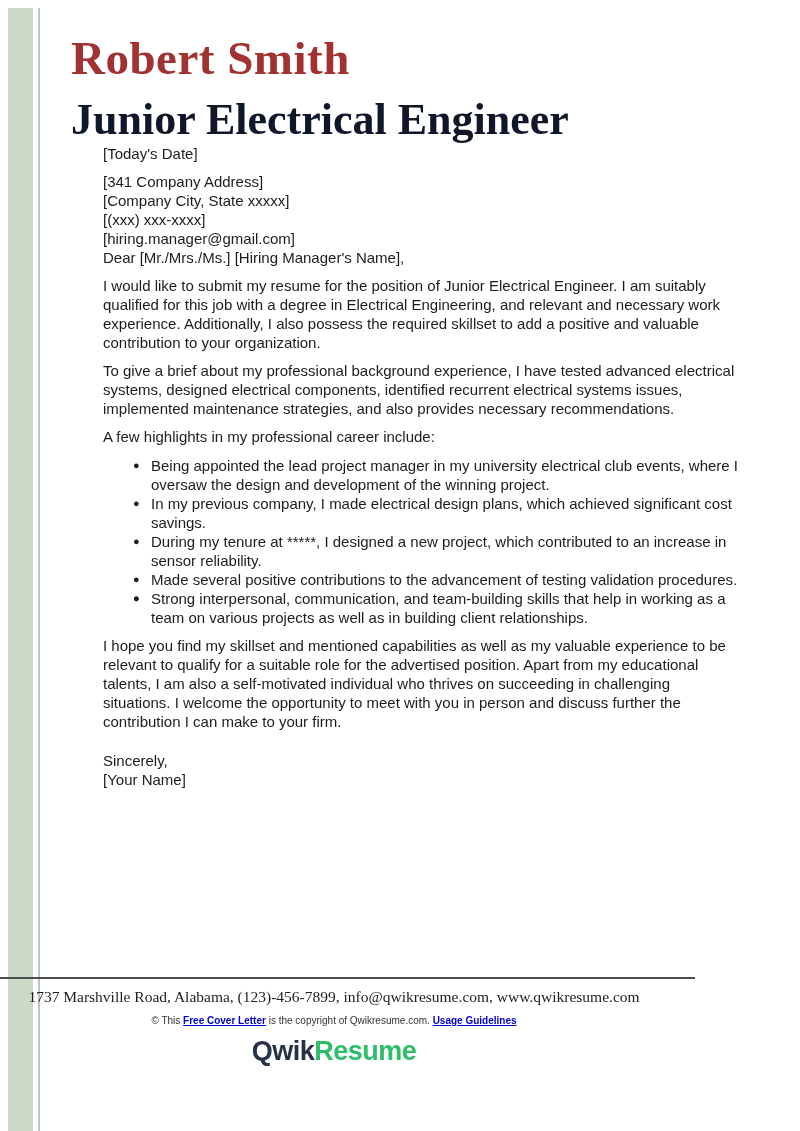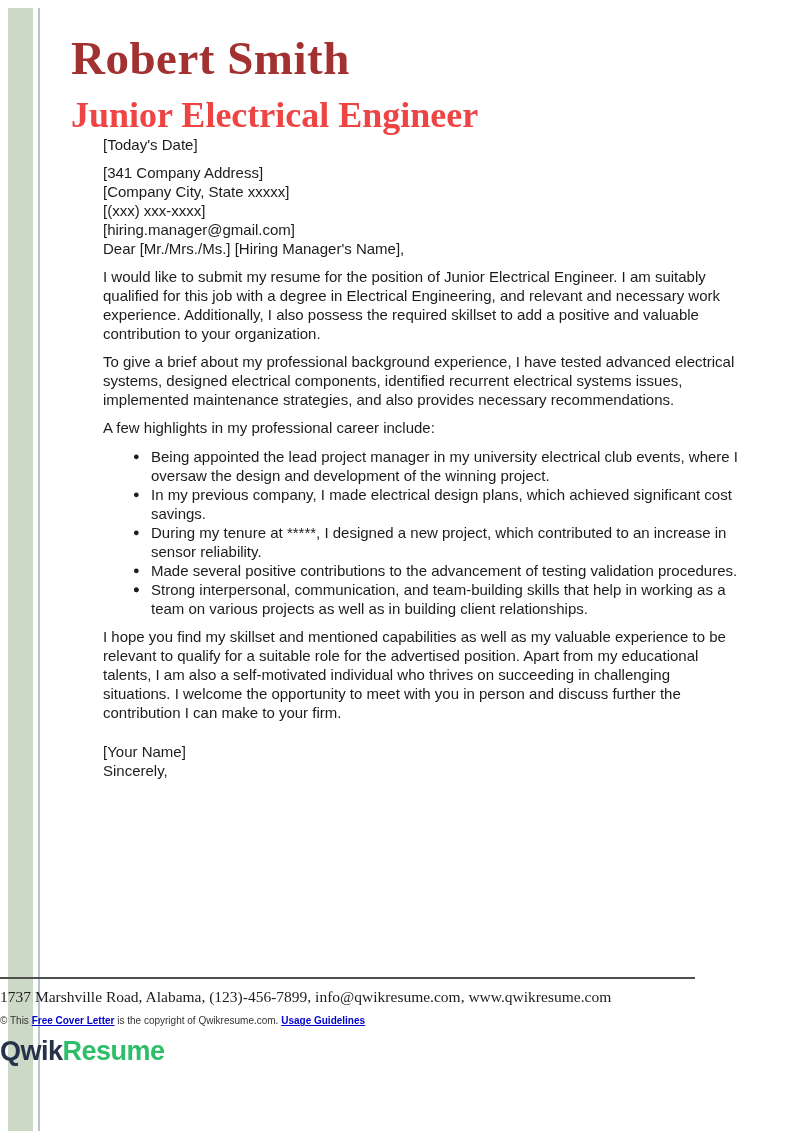--- a/index.html
+++ b/index.html
@@ -29,42 +29,43 @@
     font-family: Liberation Serif, serif;
     font-weight: bold;
     font-size: 47px; line-height: 1.05;
     color: #a13231;
     letter-spacing: 0.5px;
   }
   h2.role {
     margin: 14px 0 0 -4px;
     font-family: "Liberation Serif", serif;
     font-weight: bold;
-    font-size: 36px; line-height: 1.05;
-    color: #ef4444;
+    font-size: 44px; line-height: 1.05;
+    color: #0f172a;
   }
   .letter { font-size: 15px; line-height: 19px; margin-left: 28px; }
   .letter p { margin: 0 0 9px 0; }
   .date-line { margin-top: 63px; }
   .address-block { margin-top: 1px; }
   .salutation { margin-top: 37px; }
   .para-1 { margin-top: 9px; }
   ul.highlights {
     margin: 10px 0 9px 0;
     padding: 0 0 0 48px;
     list-style: none;
   }
   ul.highlights li { position: relative; margin: 0; }
   ul.highlights li .bullet-dot {
     position: absolute; left: -18px; top: 0;
     font-size: 11px; line-height: 19px;
   }
   .signoff-block { margin-top: 20px; }
   .footer {
     position: absolute; left: 0; top: 977px; width: 668px;
+    text-align: center;
   }
   .footer-rule {
     margin: 0 auto; width: 707px; height: 2px;
     background: #4f4f4f;
     position: relative; left: -12px;
   }
   .footer-contact {
     margin-top: 9px;
     font-family: "Liberation Serif", serif;
     font-size: 15.5px; color: #1d1d1d;
@@ -132,22 +133,22 @@
       </li>
       <li>
         <span class="bullet-dot">●</span>
         <span>Strong interpersonal, communication, and team-building skills that help in working as a team on various projects as well as in building client relationships.</span>
       </li>
     </ul>
 
     <p>I hope you find my skillset and mentioned capabilities as well as my valuable experience to be relevant to qualify for a suitable role for the advertised position. Apart from my educational talents, I am also a self-motivated individual who thrives on succeeding in challenging situations. I welcome the opportunity to meet with you in person and discuss further the contribution I can make to your firm.</p>
 
     <div class="signoff-block">
+      <div>Sincerely,</div>
       <div>[Your Name]</div>
-      <div>Sincerely,</div>
     </div>
   </div>
 </div>
 
 <div class="footer">
   <div class="footer-rule"></div>
   <div class="footer-contact">1737 Marshville Road, Alabama, (123)-456-7899, info@qwikresume.com, www.qwikresume.com</div>
   <div class="footer-copyright"><span>© This </span><a href="#">Free Cover Letter</a><span> is the copyright of Qwikresume.com. </span><a href="#">Usage Guidelines</a></div>
   <div class="logo"><span class="logo-qwik">Qwik</span><span class="logo-resume">Resume</span></div>
 </div>

